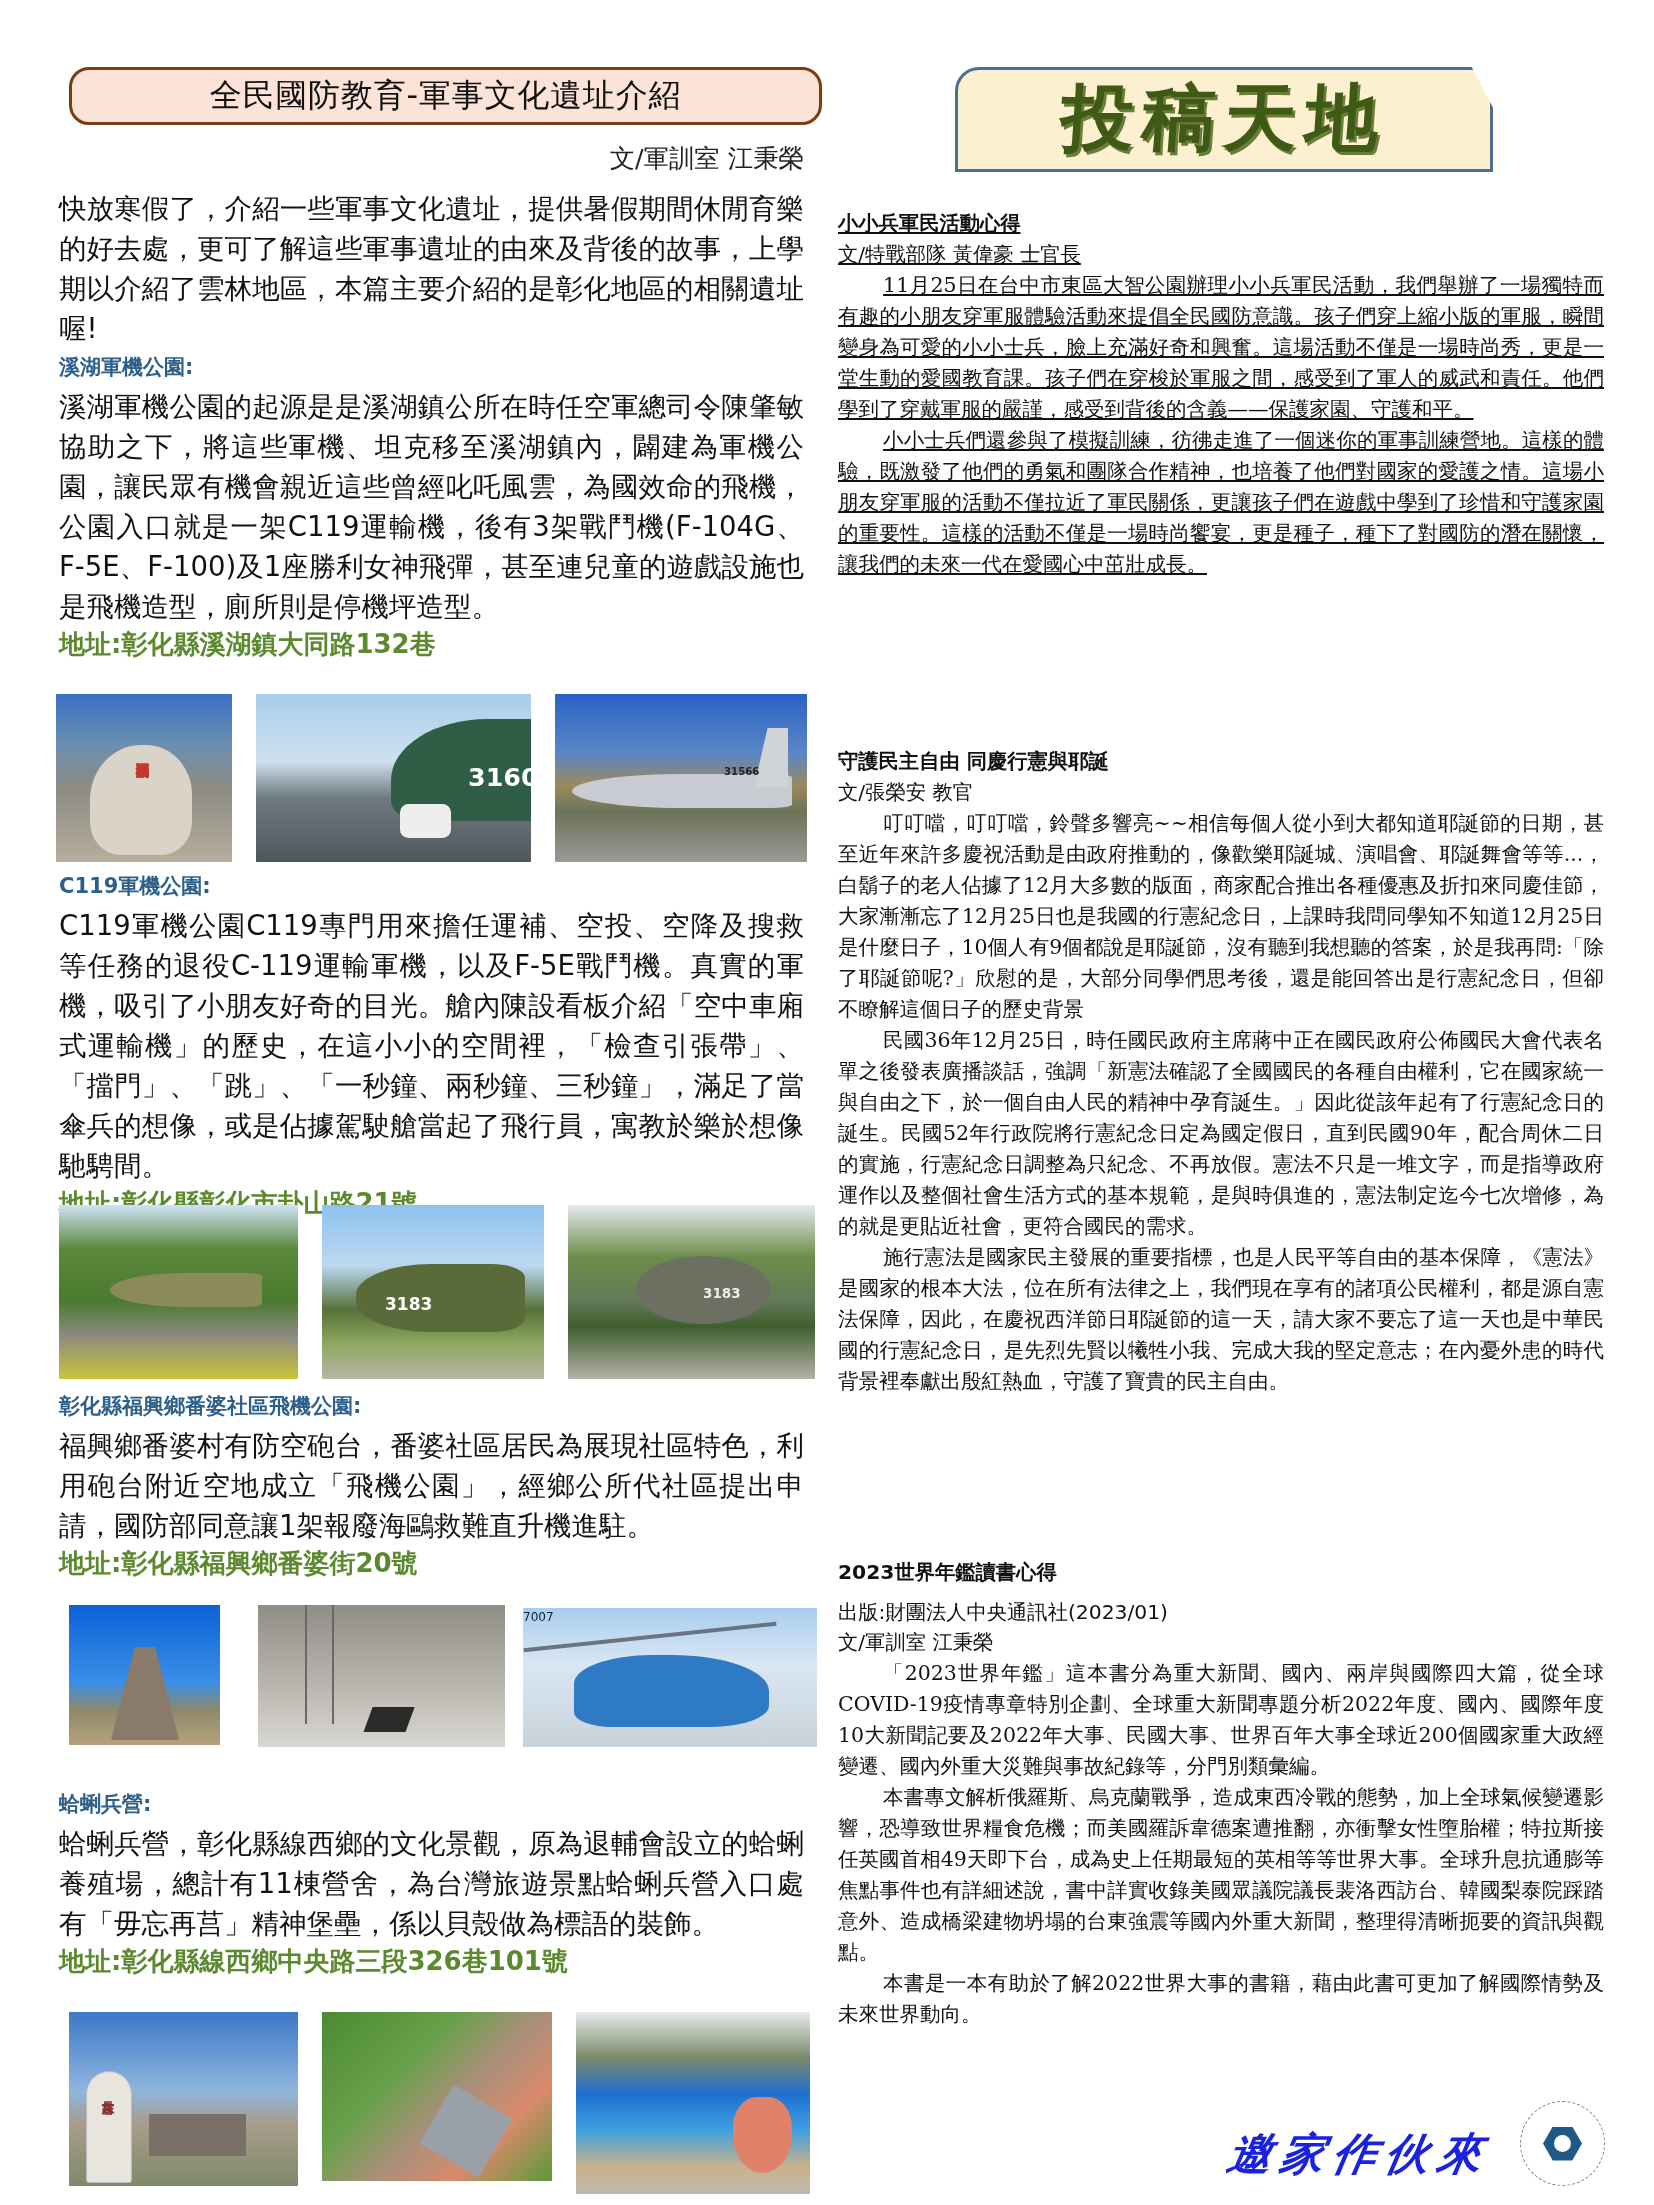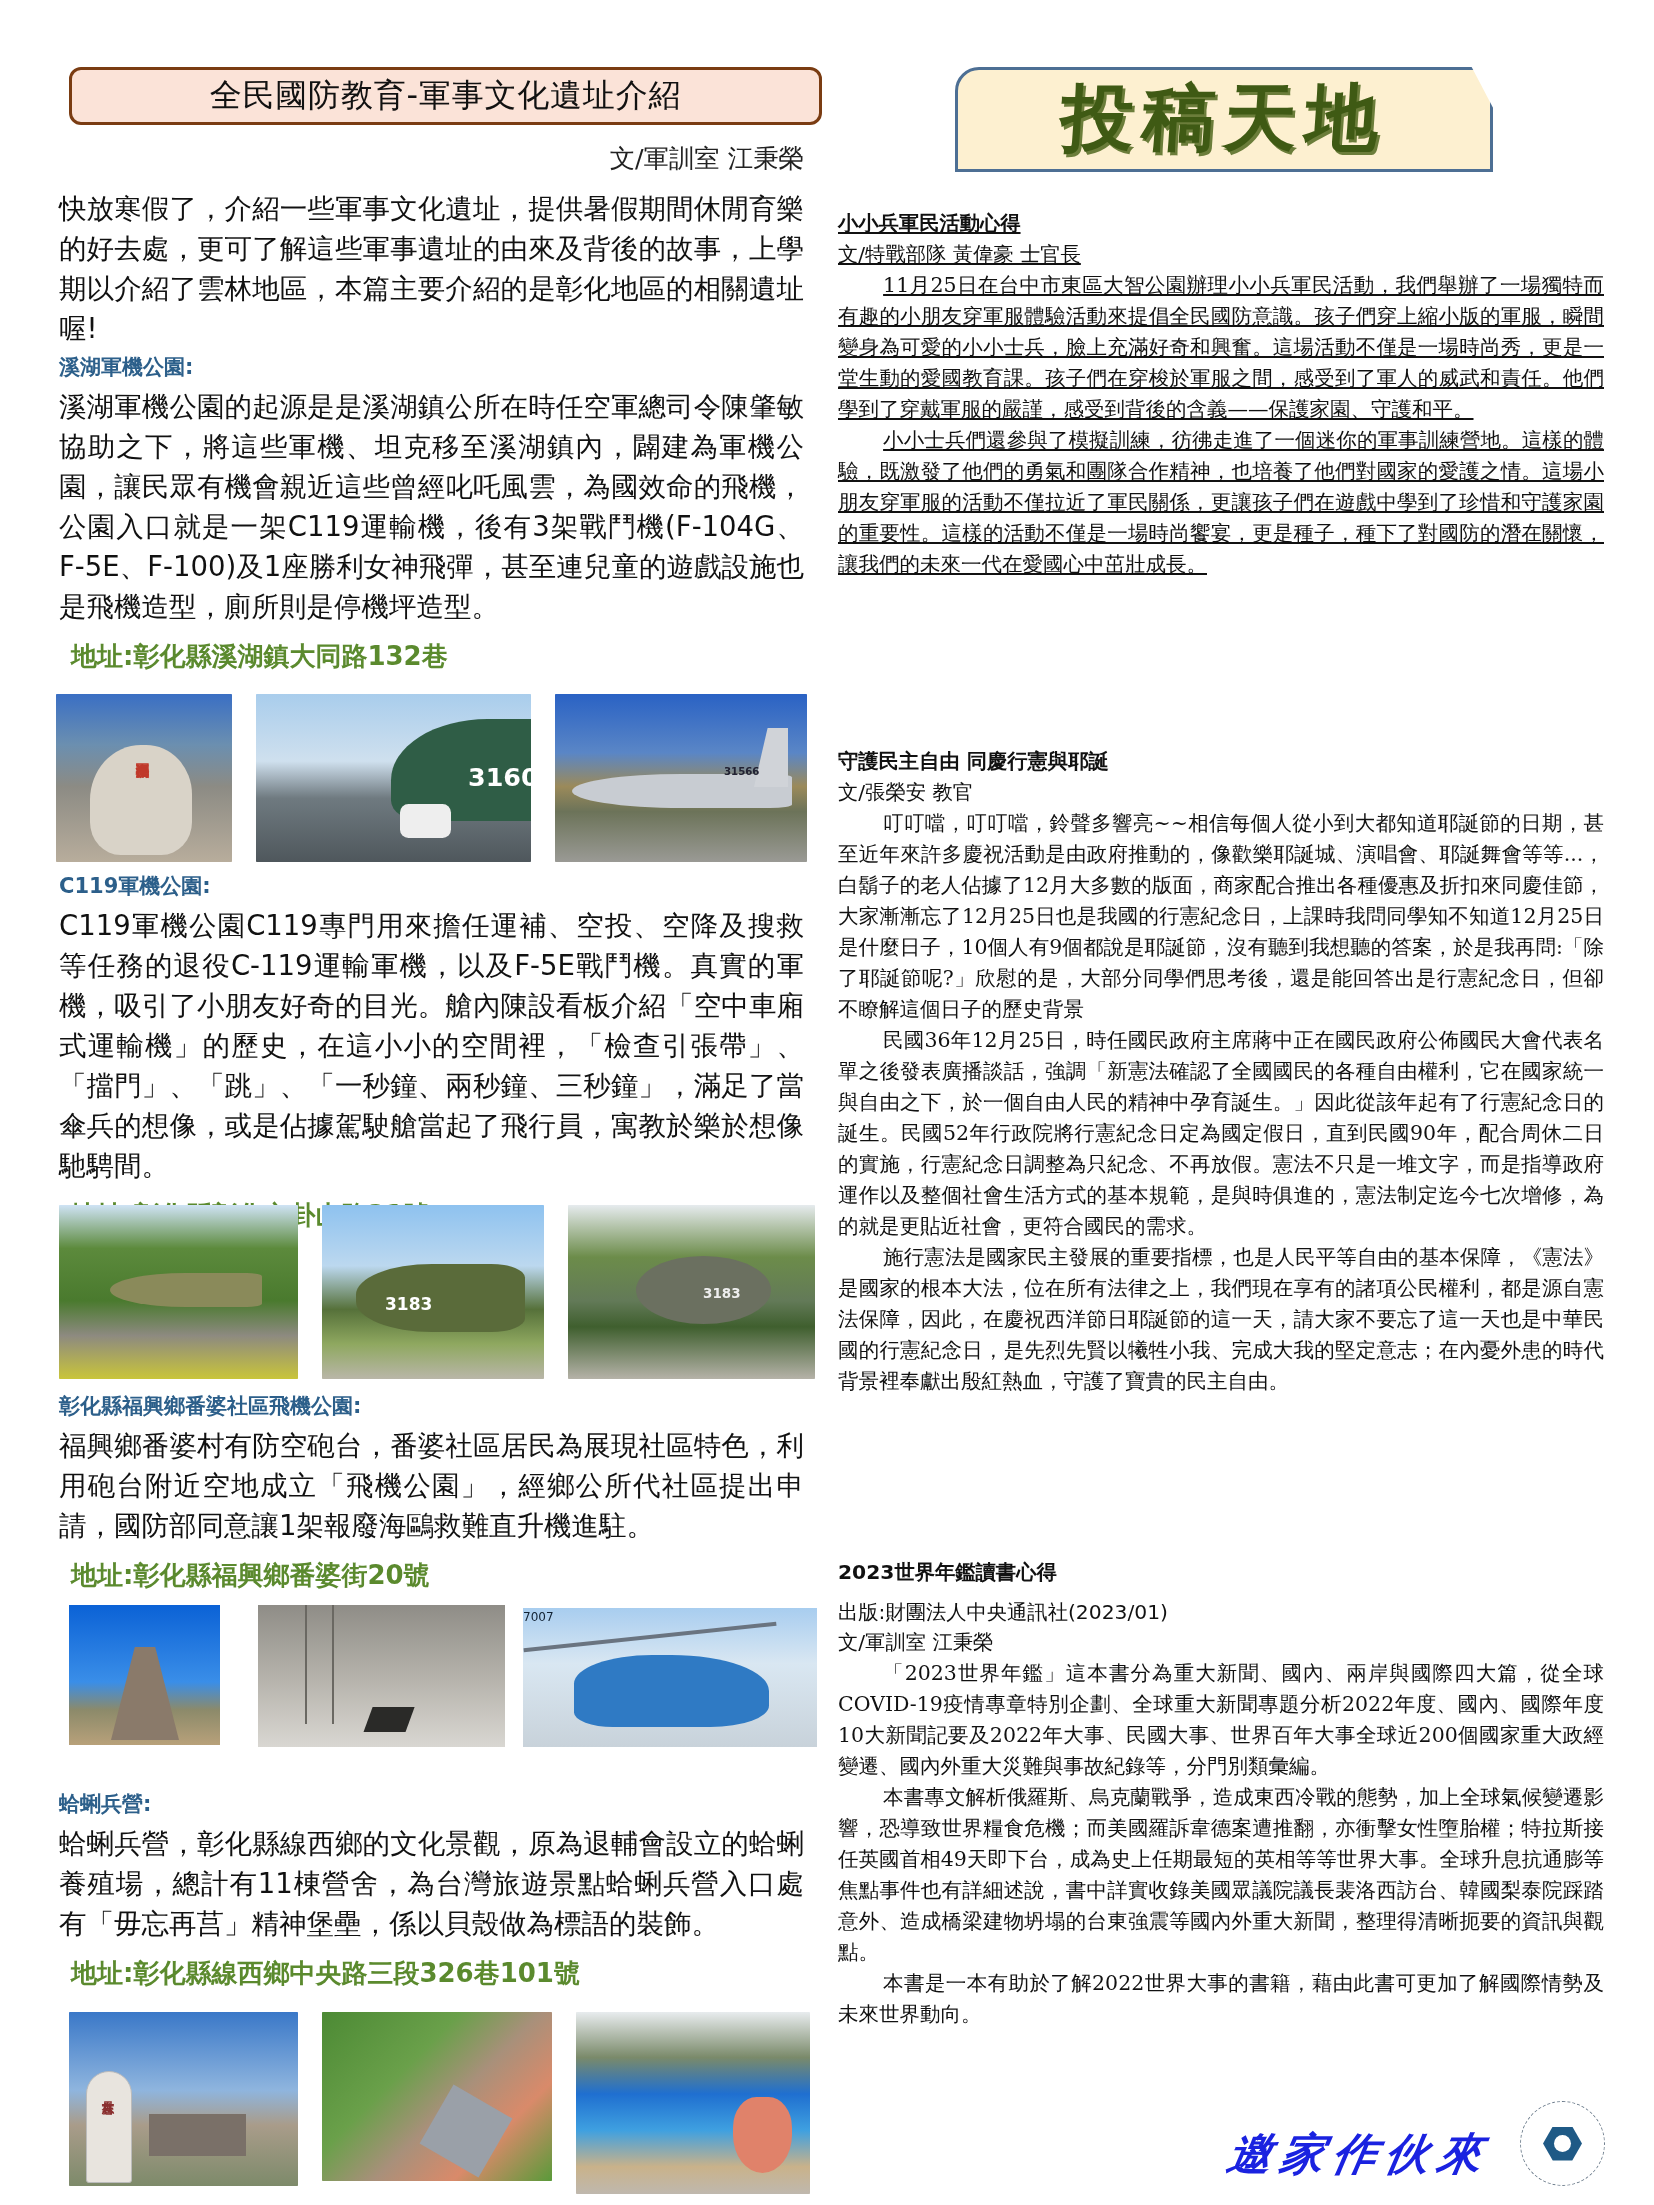--- a/index.html
+++ b/index.html
@@ -1,28 +1,28 @@
 <!DOCTYPE html>
 <html style="font-size:13.5px"><head>
 <meta charset="utf-8">
 <style>
   html, body { margin:0; padding:0; background:#ffffff; }
   body { width:1654px; height:2205px; position:relative; overflow:hidden;
          font-family:"DejaVu Sans","Liberation Sans",sans-serif; color:#111; }
   .abs { position:absolute; }
   
   .title-box { left:69px; top:67px; width:753px; height:58px; box-sizing:border-box;
-    border:3.4px solid #7a3c12; border-radius:12px; background:#fbe3d8;
+    border:3.4px solid #7a3c12; border-radius:20px; background:#fbe3d8;
     display:flex; align-items:center; justify-content:center;
     font-size:32px; letter-spacing:0.8px; color:#111; }
   .byline-left { left:508px; top:142px; width:296px; text-align:right; font-size:25.4px; color:#222; }
   .lcol { left:59px; width:745px; }
   .lp { font-size:27.5px; line-height:40px; margin:0; text-align:justify; }
   .sec-h { font-size:21px; line-height:37px; color:#2c5f8a; font-weight:bold; margin:0; }
-  .addr { font-size:26px; line-height:37px; color:#5b8a2e; font-weight:bold; margin:12px; }
+  .addr { font-size:26px; line-height:37px; color:#5b8a2e; font-weight:bold; margin:0; }
   .photo-row { display:flex; gap:24px; }
   .photo { position:relative; overflow:hidden; border-radius:0.8px; }
   .photo .lbl { position:absolute; font-weight:bold; font-family:"DejaVu Sans",sans-serif; }
 
   
   .right-head { left:955px; top:67px; width:538px; height:105px; box-sizing:border-box;
     background:#fdf0d0; border:3.4px solid #4d6f94; border-radius:24px 0 0 0;
     display:flex; align-items:center; justify-content:center; }
   .right-head::after { content:""; position:absolute; right:-3.4px; top:-3.4px; width:22px; height:42px;
     background:#fff; clip-path:polygon(0 0,100% 0,100% 100%); }

